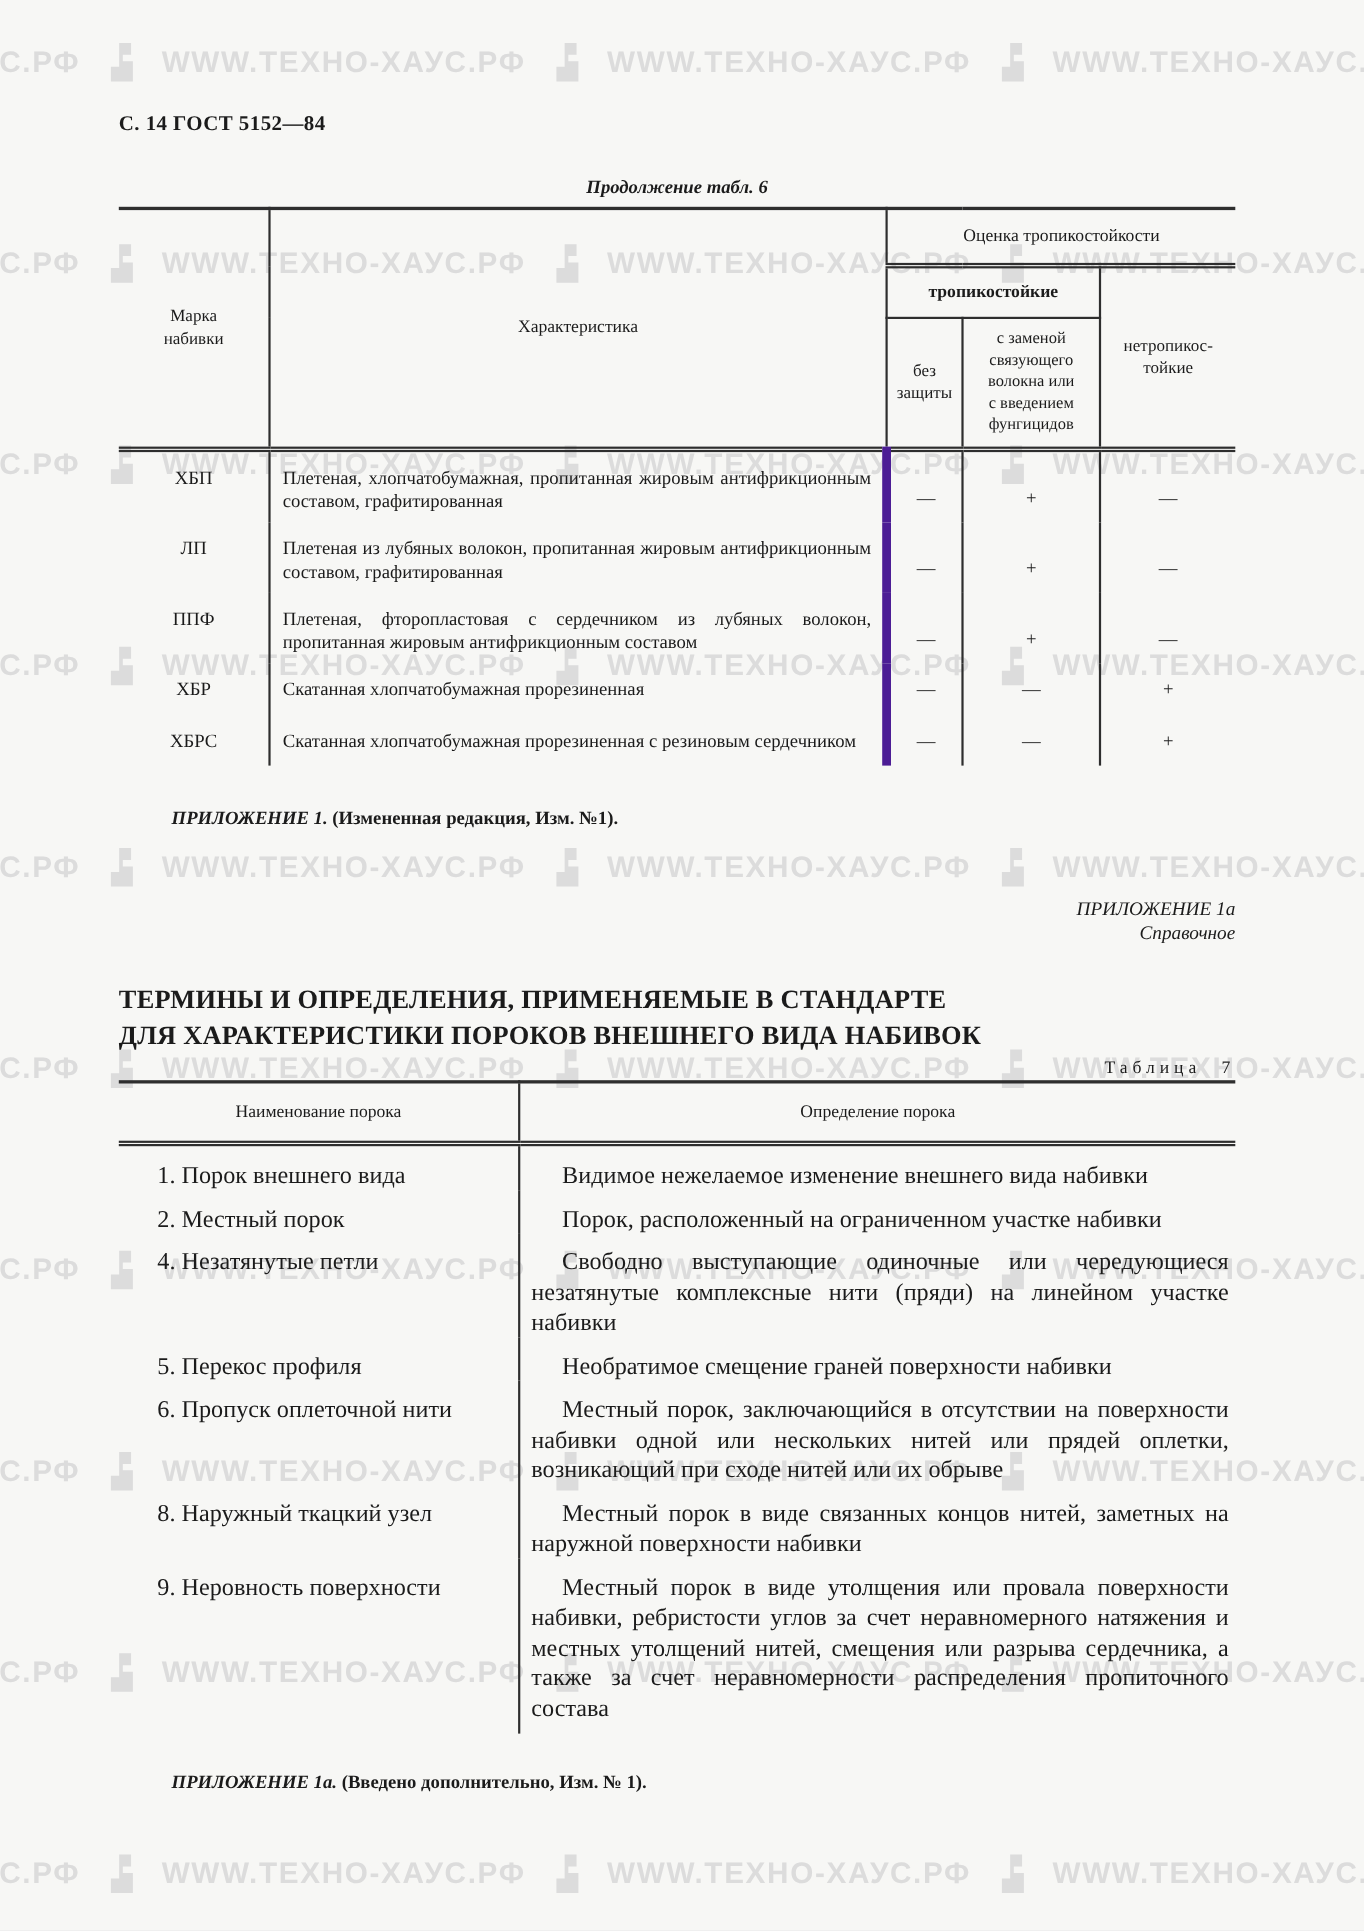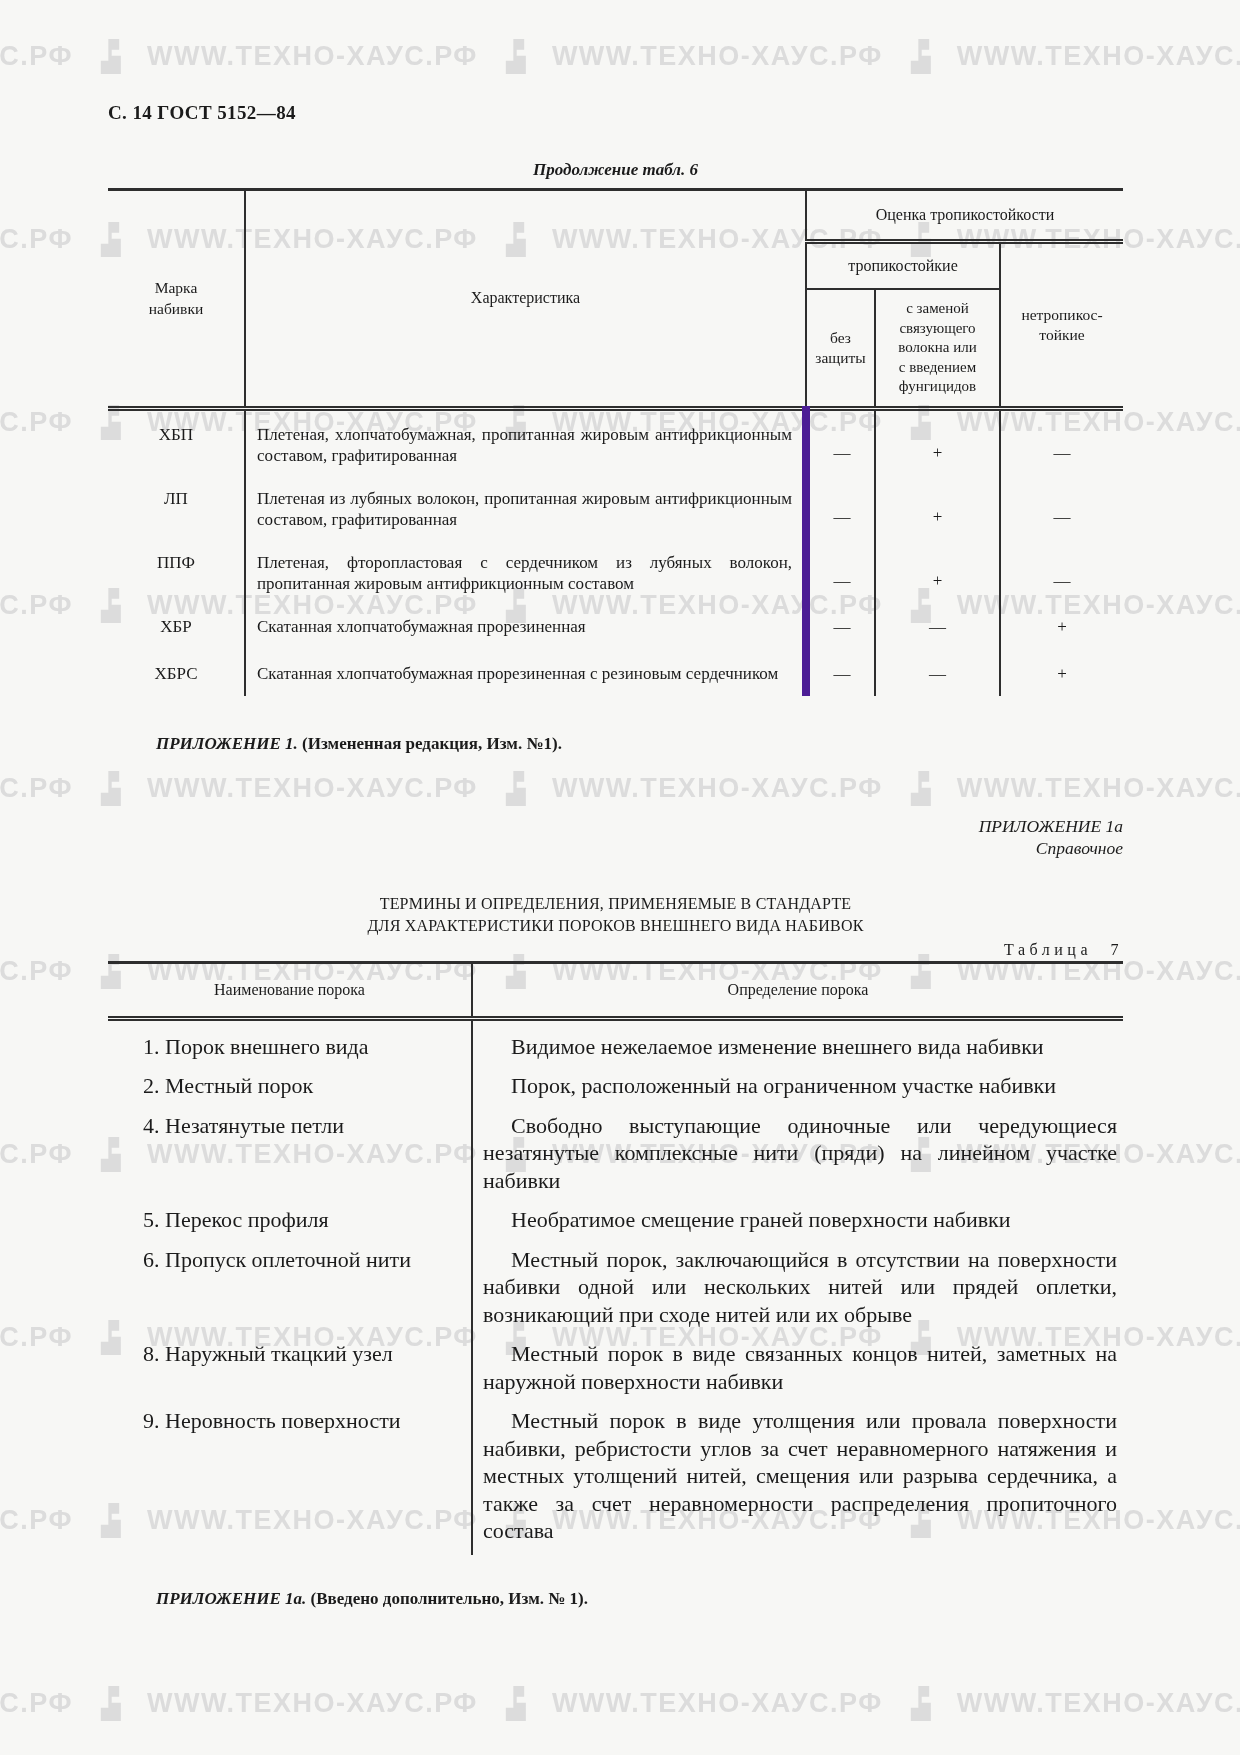--- a/index.html
+++ b/index.html
@@ -36,39 +36,39 @@
     font-size:17px;
   }
 
   
   table { border-collapse:collapse; width:100%; table-layout:fixed; }
   .t6 { margin-top:8px; border-top:3px solid #2e2e2e; }
   .t6 th { font-weight:normal; font-size:15.5px; line-height:1.3; padding:2px 6px; vertical-align:middle; text-align:center; }
   .t6 .c-marka   { border-right:2px solid #2e2e2e; }
   .t6 .c-har     { border-right:2px solid #2e2e2e; font-size:16px; }
   .t6 .ocenka    { height:44px; border-bottom:5px double #2e2e2e; font-size:16px; }
-  .t6 .trop      { height:40px; border-right:2px solid #2e2e2e; border-bottom:2px solid #2e2e2e; font-size:16px; }
+  .t6 .trop      { height:40px; border-right:2px solid #2e2e2e; border-bottom:2px solid #2e2e2e; font-size:16px;font-weight:bold; }
   .t6 .netrop    { font-size:15.5px; }
   .t6 .bz        { height:112px; border-right:2px solid #2e2e2e; vertical-align:middle; }
   .t6 .sz        { border-right:2px solid #2e2e2e; font-size:15px; }
   .t6 tbody td { padding:13px 10px 9px; vertical-align:top; font-size:17px; line-height:1.24; }
   .t6 tbody td.marka { text-align:center; border-right:2px solid #2e2e2e; }
   .t6 tbody td.char  { text-align:justify; border-right:8px solid #4c1d95; padding-left:11px; }
   .t6 tbody td.mark  { text-align:center; vertical-align:bottom; padding-bottom:12px; font-size:17px; }
   .t6 tbody td.m1, .t6 tbody td.m2 { border-right:2px solid #2e2e2e; }
   .t6 tbody tr:first-child td { border-top:5px double #2e2e2e; }
 
   .appendix { margin:38px 0 0 48px; font-size:17px; }
   .app-label { font-style:italic; font-weight:600; }
   .app-note  { font-weight:bold; }
 
   .app1a-head { margin-top:62px; text-align:right; font-style:italic; font-size:17.5px; line-height:1.25; }
 
   .section-title {
-    margin-top:34px; text-align:center; font-weight:normal; font-size:16px;
+    margin-top:34px; font-weight:bold; font-size:24px;
     line-height:1.35; letter-spacing:.2px;
   }
 
   .t7-label { margin-top:4px; text-align:right; font-size:16px; letter-spacing:4.5px; word-spacing:10px; }
 
   
   .t7 { margin-top:2px; border-top:3px solid #2e2e2e; }
   .t7 thead th { font-weight:normal; font-size:16px; height:48px; vertical-align:middle; text-align:center; padding:2px 8px; }
   .t7 thead th.h-name { border-right:2px solid #2e2e2e;text-align:center; }
   .t7 tbody td { padding:12px 10px 0; vertical-align:top; font-size:22px; line-height:1.25; }

